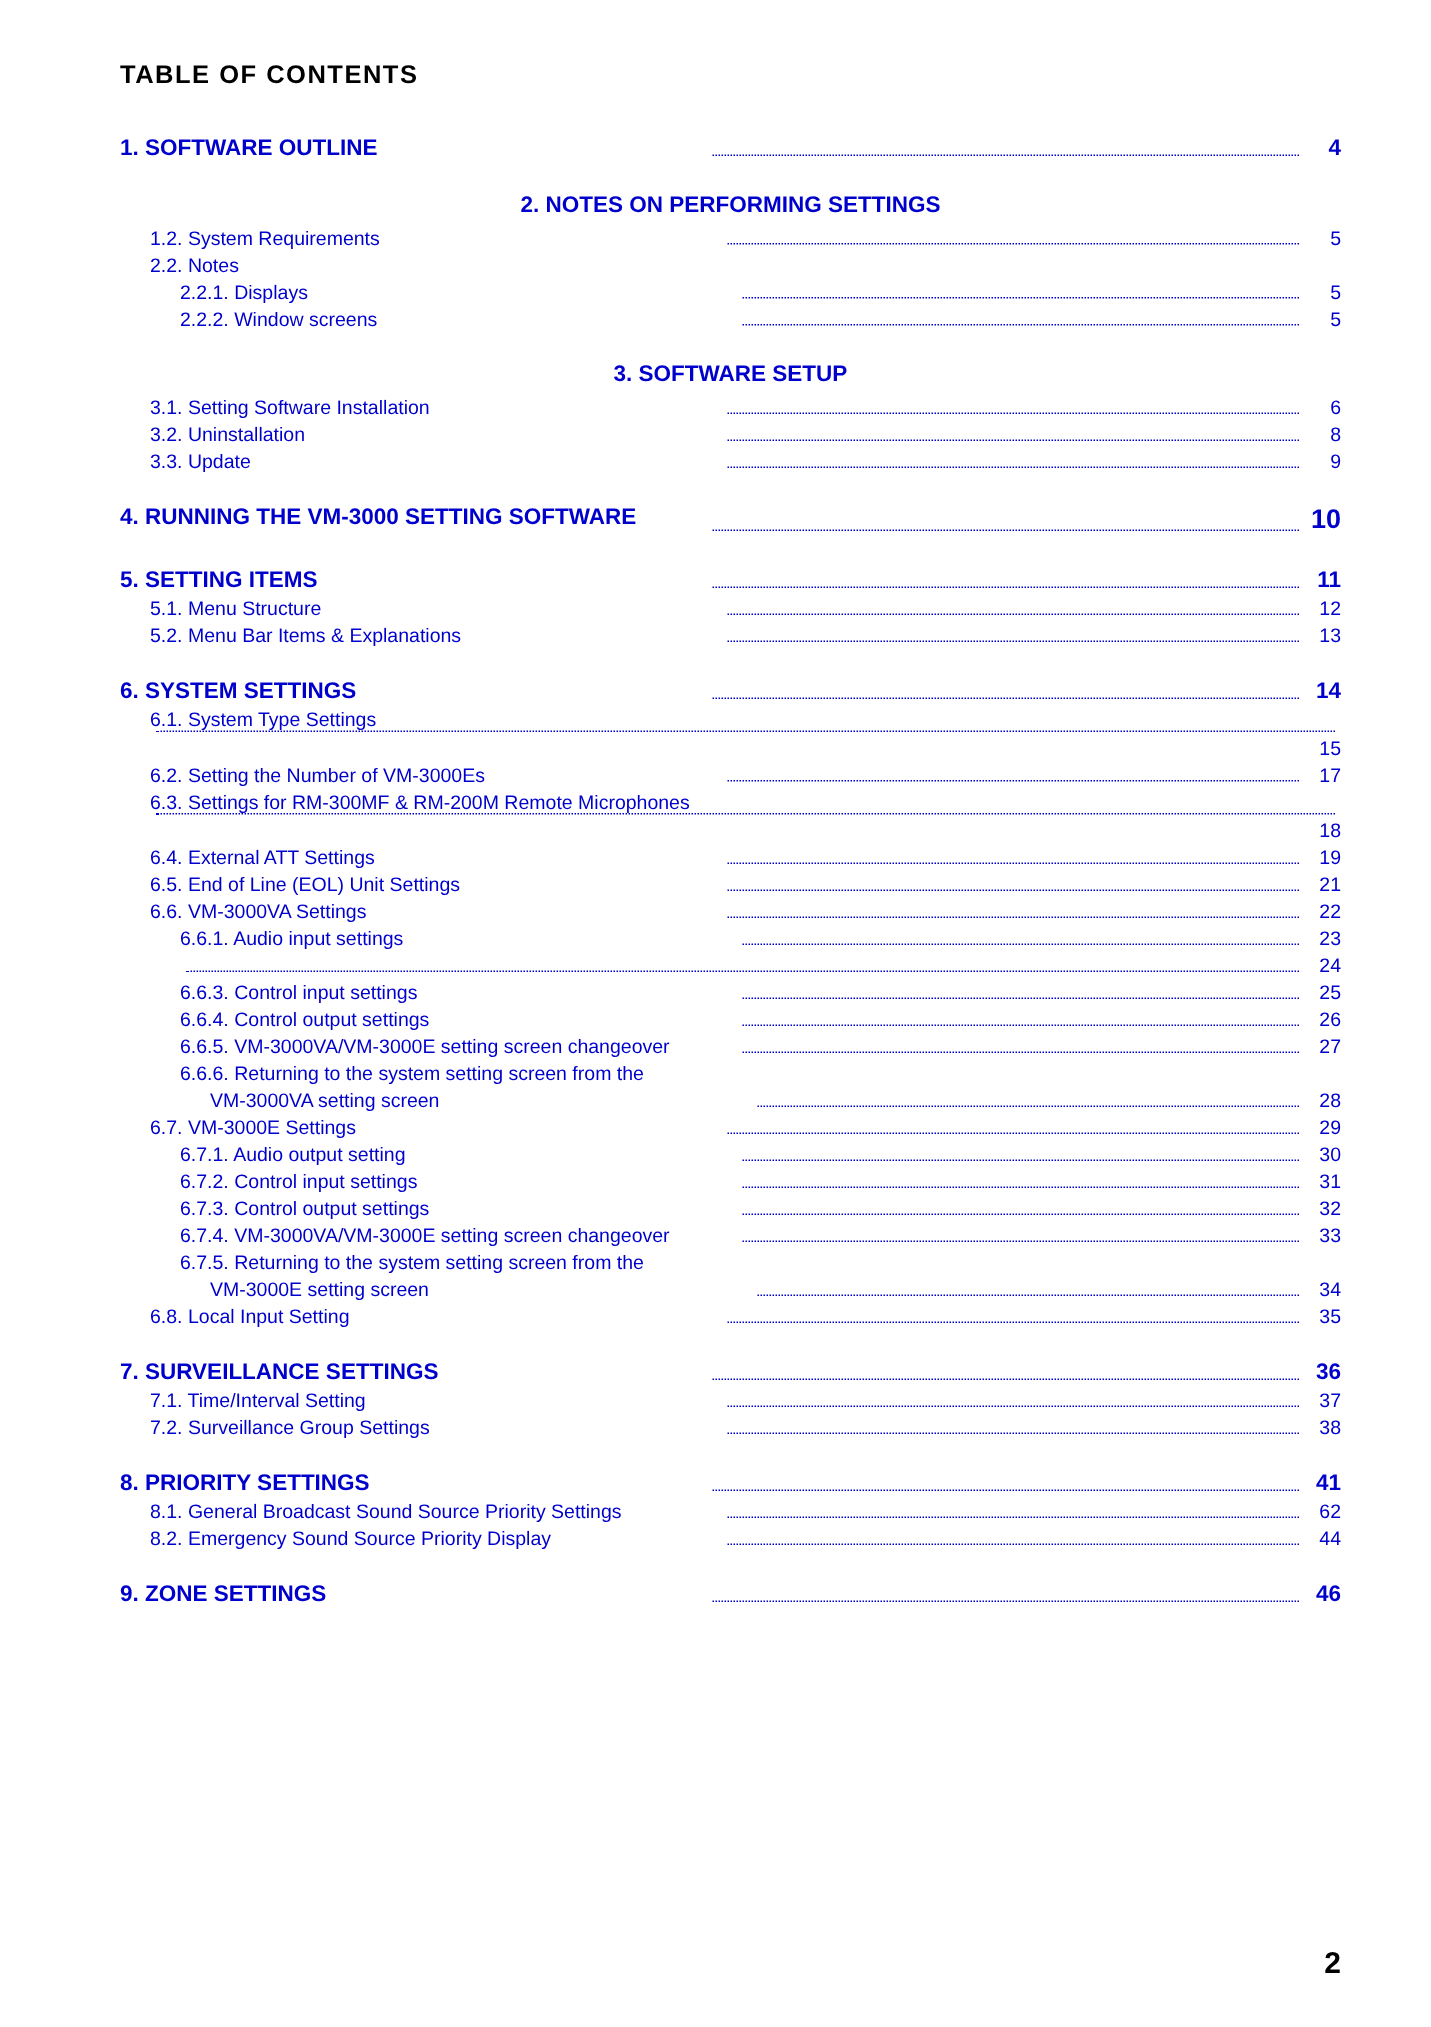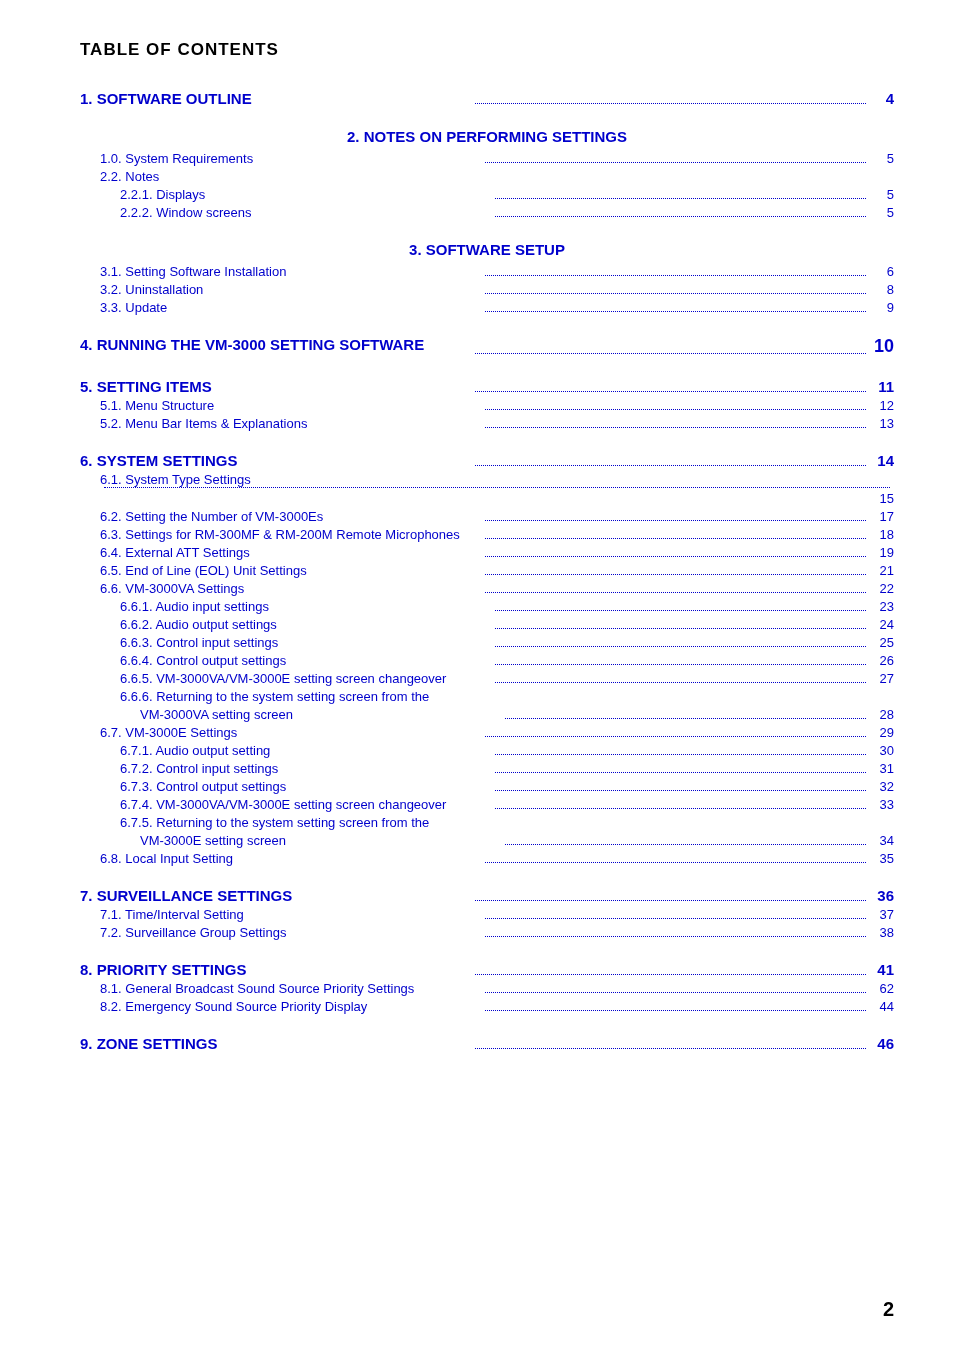--- a/index.html
+++ b/index.html
@@ -67,21 +67,21 @@
       <div class="toc-entry">
         <span class="entry-text" style="font-weight: bold; font-size: 15px; color: rgb(0, 0, 204);">1. SOFTWARE OUTLINE</span>
         <span class="dots"></span>
         <span class="page-num" style="font-weight: bold; font-size: 15px;">4</span>
       </div>
     </div>
     <div class="section-block">
       <div class="section-header">2. NOTES ON PERFORMING SETTINGS</div>
       <div>
         <div class="toc-entry" style="padding-left: 20px;">
-          <span class="entry-text">1.0. System Requirements</span>
+          <span class="entry-text">1.2. System Requirements</span>
           <span class="dots"></span>
           <span class="page-num">5</span>
         </div>
       </div>
       <div>
         <div class="toc-entry no-dots" style="padding-left: 20px;">
           <span class="entry-text">2.2. Notes</span>
           <span class="dots"></span>
           <span class="page-num"></span>
         </div>
@@ -167,21 +167,21 @@
         </div>
       </div>
       <div>
         <div class="toc-entry" style="padding-left: 20px;">
           <span class="entry-text">6.2. Setting the Number of VM-3000Es</span>
           <span class="dots"></span>
           <span class="page-num">17</span>
         </div>
       </div>
       <div>
-        <div class="toc-entry" style="padding-left: 20px;">
+        <div class="toc-entry" style="padding-left: 20px; flex-direction: column;">
           <span class="entry-text">6.3. Settings for RM-300MF &amp; RM-200M Remote Microphones</span>
           <span class="dots"></span>
           <span class="page-num">18</span>
         </div>
       </div>
       <div>
         <div class="toc-entry" style="padding-left: 20px;">
           <span class="entry-text">6.4. External ATT Settings</span>
           <span class="dots"></span>
           <span class="page-num">19</span>
@@ -203,21 +203,20 @@
       </div>
       <div>
         <div class="toc-entry" style="padding-left: 40px;">
           <span class="entry-text">6.6.1. Audio input settings</span>
           <span class="dots"></span>
           <span class="page-num">23</span>
         </div>
       </div>
       <div>
         <div class="toc-entry" style="padding-left: 40px;">
-          <span class="entry-text">6.6.2. Audio output settings</span>
           <span class="dots"></span>
           <span class="page-num">24</span>
         </div>
       </div>
       <div>
         <div class="toc-entry" style="padding-left: 40px;">
           <span class="entry-text">6.6.3. Control input settings</span>
           <span class="dots"></span>
           <span class="page-num">25</span>
         </div>

